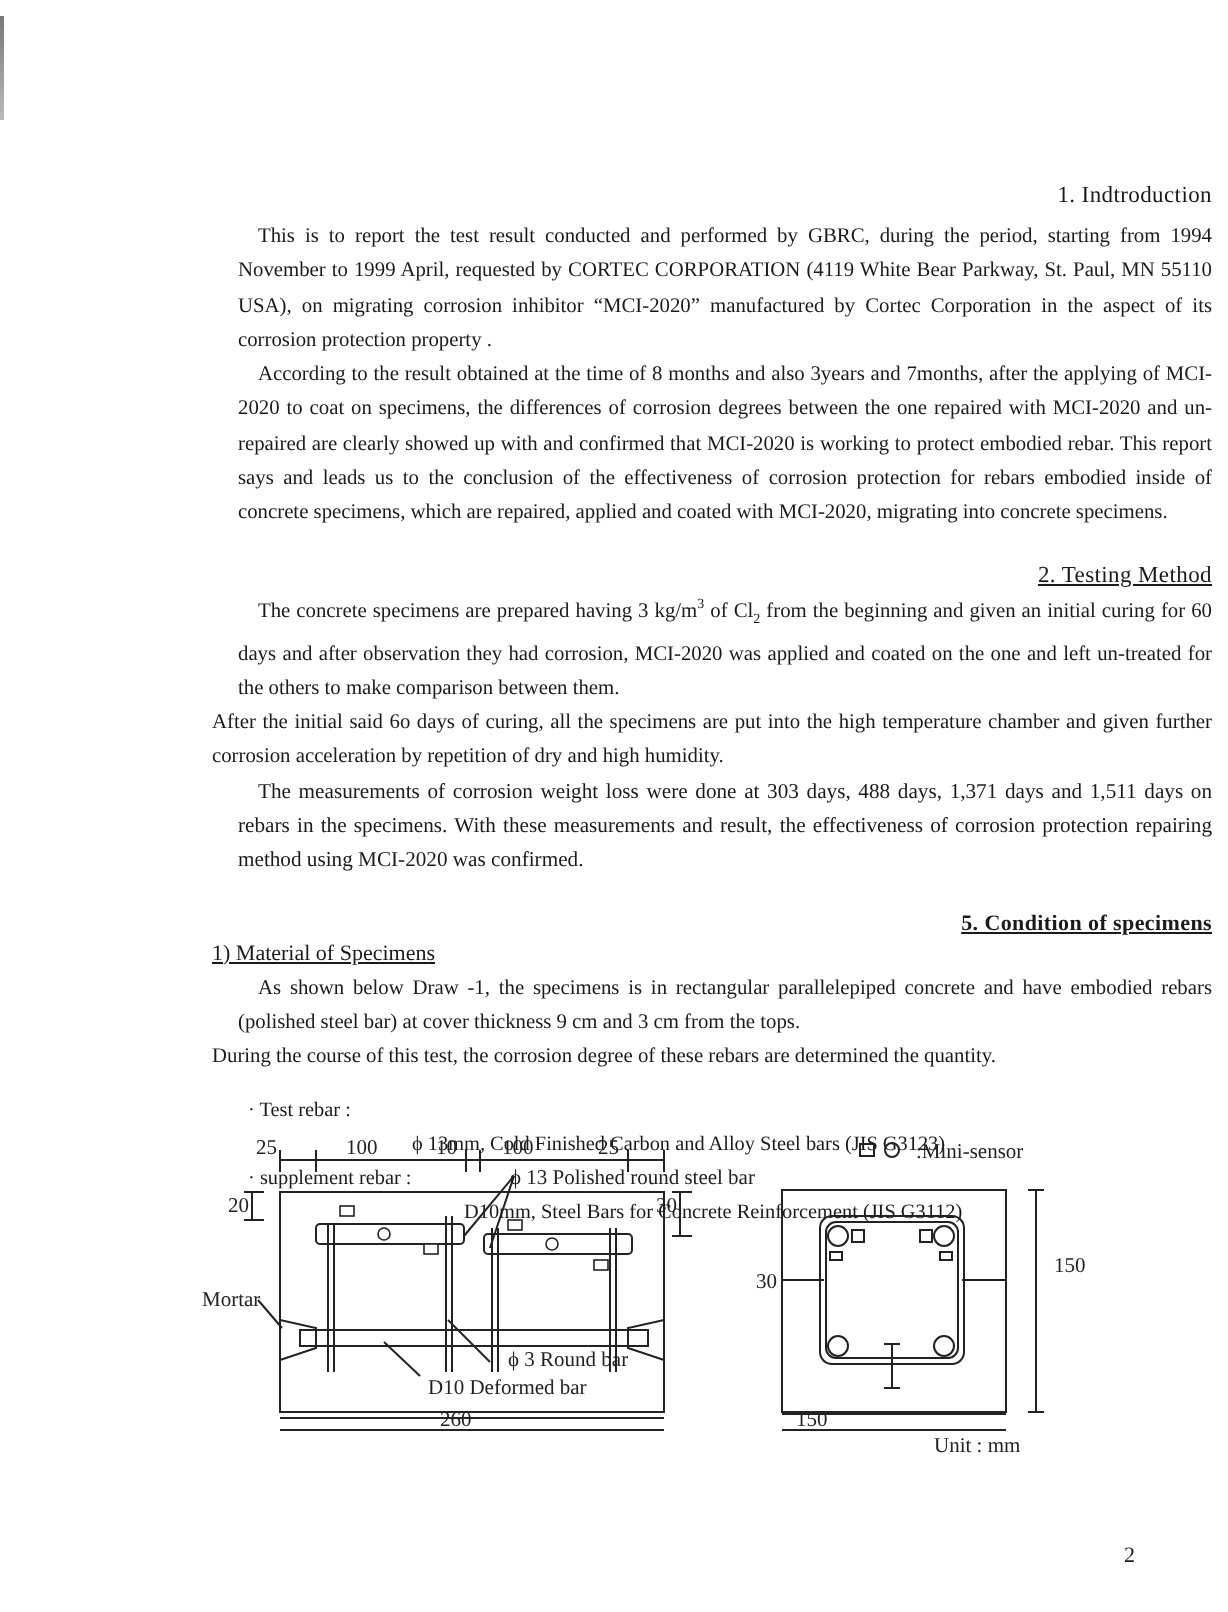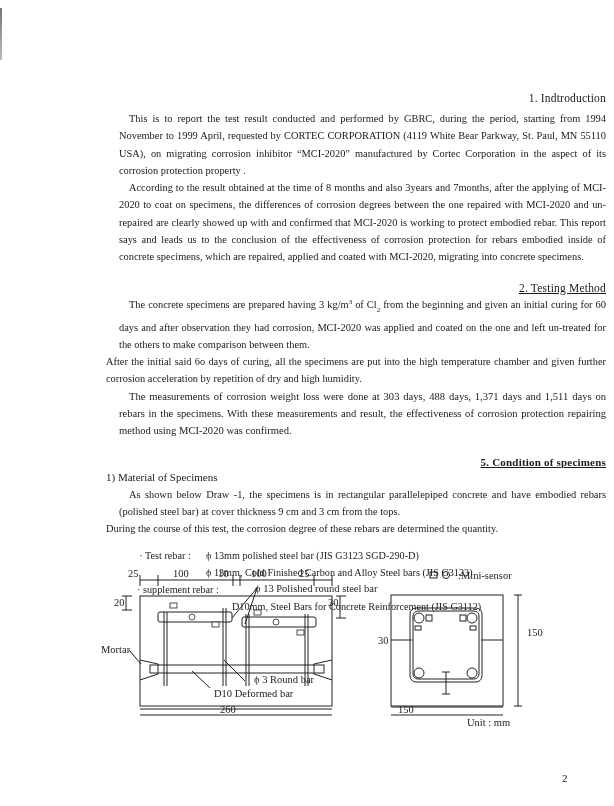--- a/index.html
+++ b/index.html
@@ -7,25 +7,25 @@
          font-family: "Liberation Serif", "DejaVu Serif", serif; color: #1a1a1a; }
   .scan-edge { position: absolute; left: 0; top: 8px; width: 2px; height: 52px;
                background: linear-gradient(#777, #bbb); }
   .page { position: absolute; left: 106px; top: 92px; width: 500px; }
   .h { font-size: 11.5px; margin: 0; letter-spacing: 0.2px; text-align: right; }
   .p { font-size: 10.4px; line-height: 17.3px; margin: 0; text-align: justify; }
   .indent { text-indent: 10px; margin-left: 13px; }
   .bold { font-weight: normal; font-size: 10.6px; }
   .spacer { height: 10px; }
   .spacer-sm { height: 6px; }
-  .sub-under { font-size: 11px; margin: 0; line-height: 18px; }
+  .sub-under { text-decoration: underline; font-size: 11px; margin: 0; line-height: 18px; }
   .h-indent { padding-left: 8px; text-decoration: underline; }
   .rebar { font-size: 10.2px; line-height: 17px; }
   .rebar .row { display: flex; }
-  .rebar .lbl { display: inline-block; text-align: center; }
+  .rebar .lbl { display: inline-block; }
   .pagenum { position: absolute; left: 562px; top: 772px; font-size: 11px; }
   svg text { font-family: "Liberation Serif", "DejaVu Serif", serif; fill: #222; }
 </style>
 </head>
 <body>
 
 <div class="scan-edge"></div>
 
 <div class="page">
   <p class="h">1. Indtroduction</p>
@@ -44,21 +44,20 @@
   <div class="spacer-sm"></div>
   <p class="h h-indent" style="font-weight:bold;font-size:11px">5. Condition of specimens</p>
   <p class="sub-under">1) Material of Specimens</p>
   <p class="p indent">As shown below Draw -1, the specimens is in rectangular parallelepiped concrete and have embodied rebars (polished steel bar) at cover thickness 9 cm and 3 cm from the tops.</p>
   <p class="p">During the course of this test, the corrosion degree of these rebars are determined the quantity.</p>
 
   <div class="spacer"></div>
   <div class="rebar" style="padding-left:18px">
     <div class="row">
       <span class="lbl" style="width:82px">· Test rebar   :</span>
-      <span>ϕ 13mm  polished steel bar  (JIS G3123   SGD-290-D)</span>
     </div>
     <div class="row" style="padding-left:82px">
       <span>ϕ 13mm, Cold Finished Carbon and Alloy Steel bars (JIS G3123)</span>
     </div>
     <div class="row">
       <span class="lbl" style="width:108px">· supplement rebar  :</span>
     </div>
     <div class="row" style="padding-left:108px">
       <span>D10mm, Steel Bars for Concrete Reinforcement (JIS G3112)</span>
     </div>

